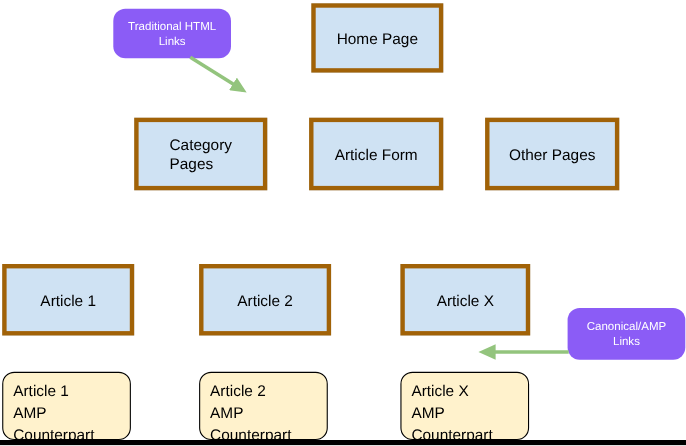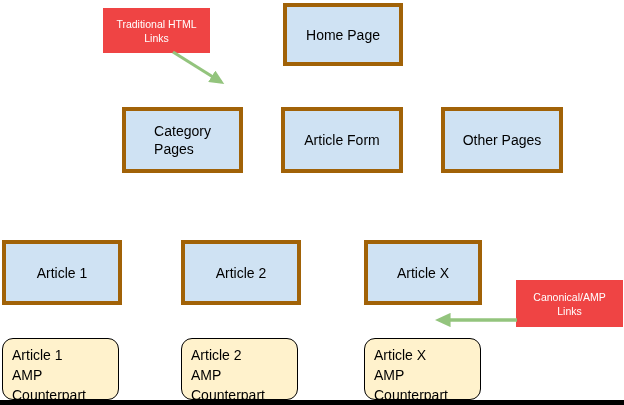--- a/index.html
+++ b/index.html
@@ -11,21 +11,21 @@
     position:absolute;background:#cfe2f3;border:4px solid #a16207;
     display:flex;align-items:center;justify-content:center;text-align:left;
     font-size:14px;line-height:18px;box-sizing:border-box;
   }
   .amp{
     position:absolute;background:#fff2cc;border:1.5px solid #000000;border-radius:11px;
     box-sizing:border-box;font-size:14px;line-height:20px;text-align:left;
     padding:6px 8px 0 9px;
   }
   .callout{
-    position:absolute;background:#ef4444;border-radius:0;color:#ffffff;
+    position:absolute;background:#8b5cf6;border-radius:11px;color:#ffffff;
     display:flex;flex-direction:column;align-items:center;justify-content:center;
     text-align:center;font-size:10.5px;line-height:14px;box-sizing:border-box;
   }
   .arrow-svg{position:absolute;overflow:visible;}
   #bottom-bar{position:absolute;left:0;top:400px;width:624px;height:5px;background:#000000;}
 </style>
 </head>
 <body>
 
 <div id="stage">

